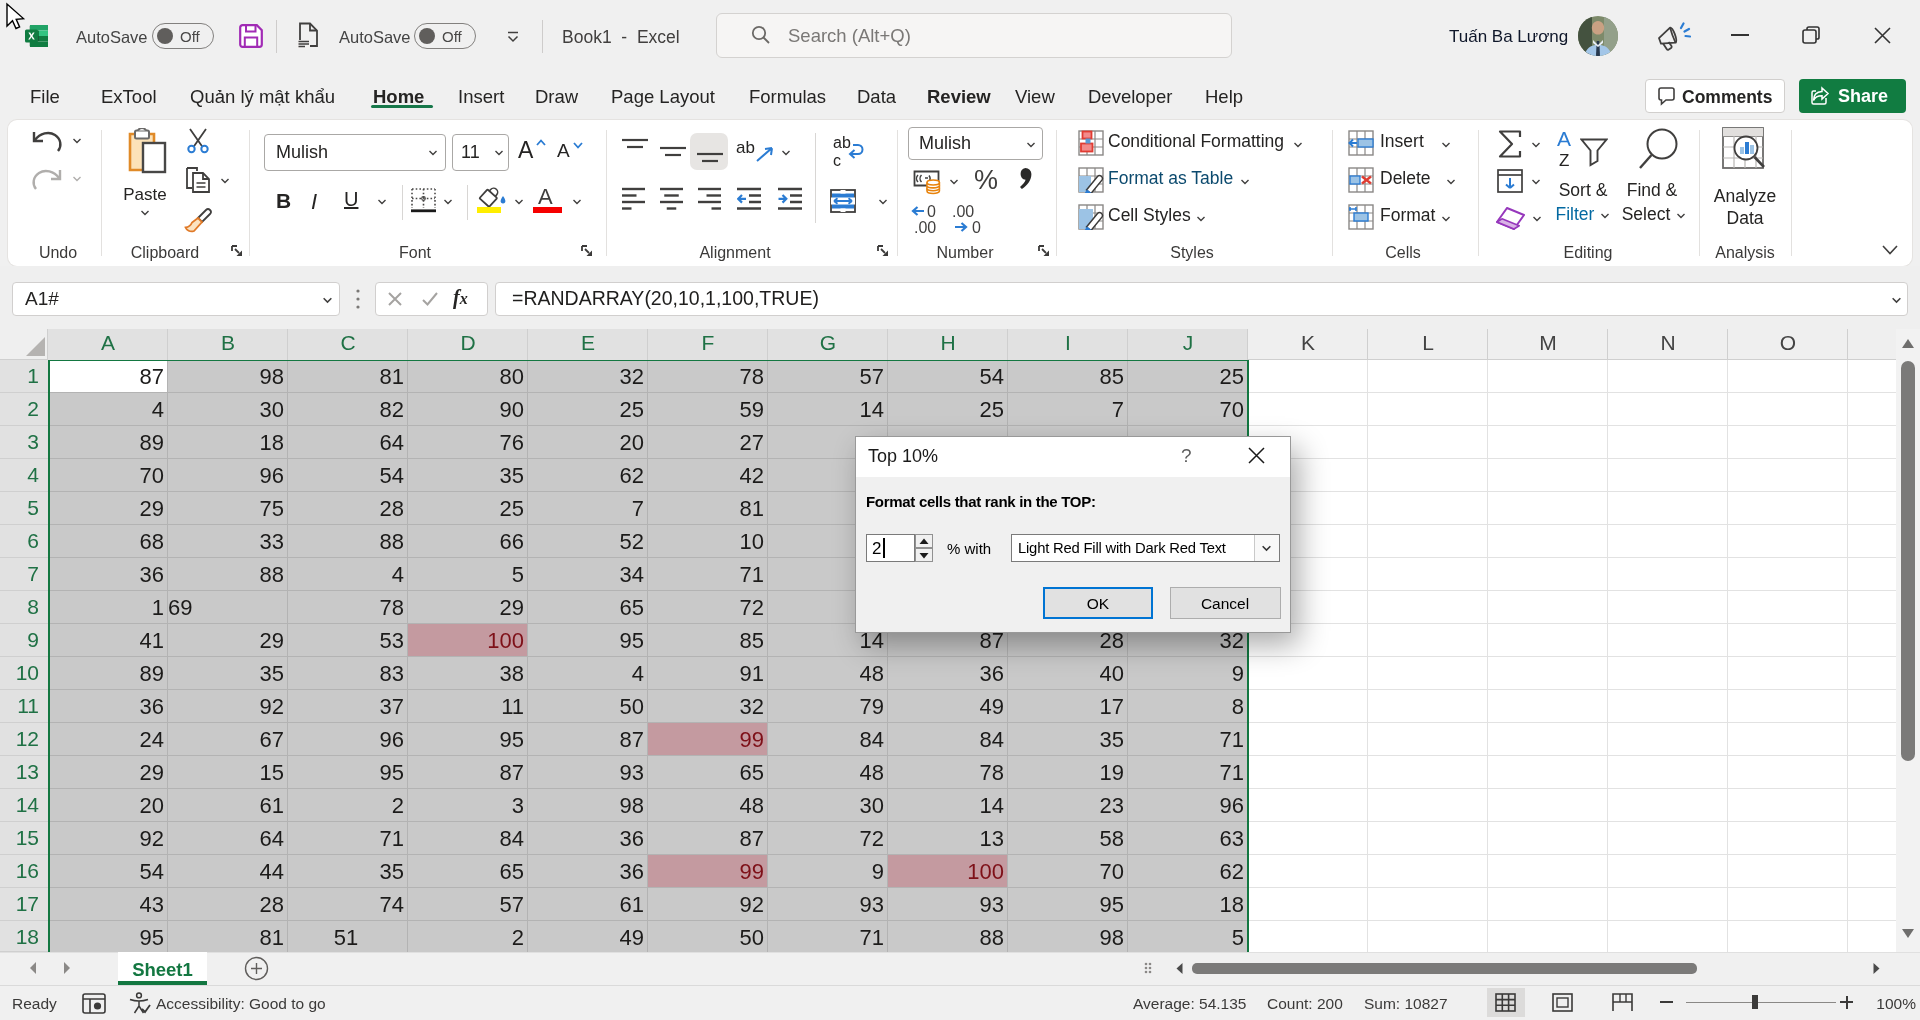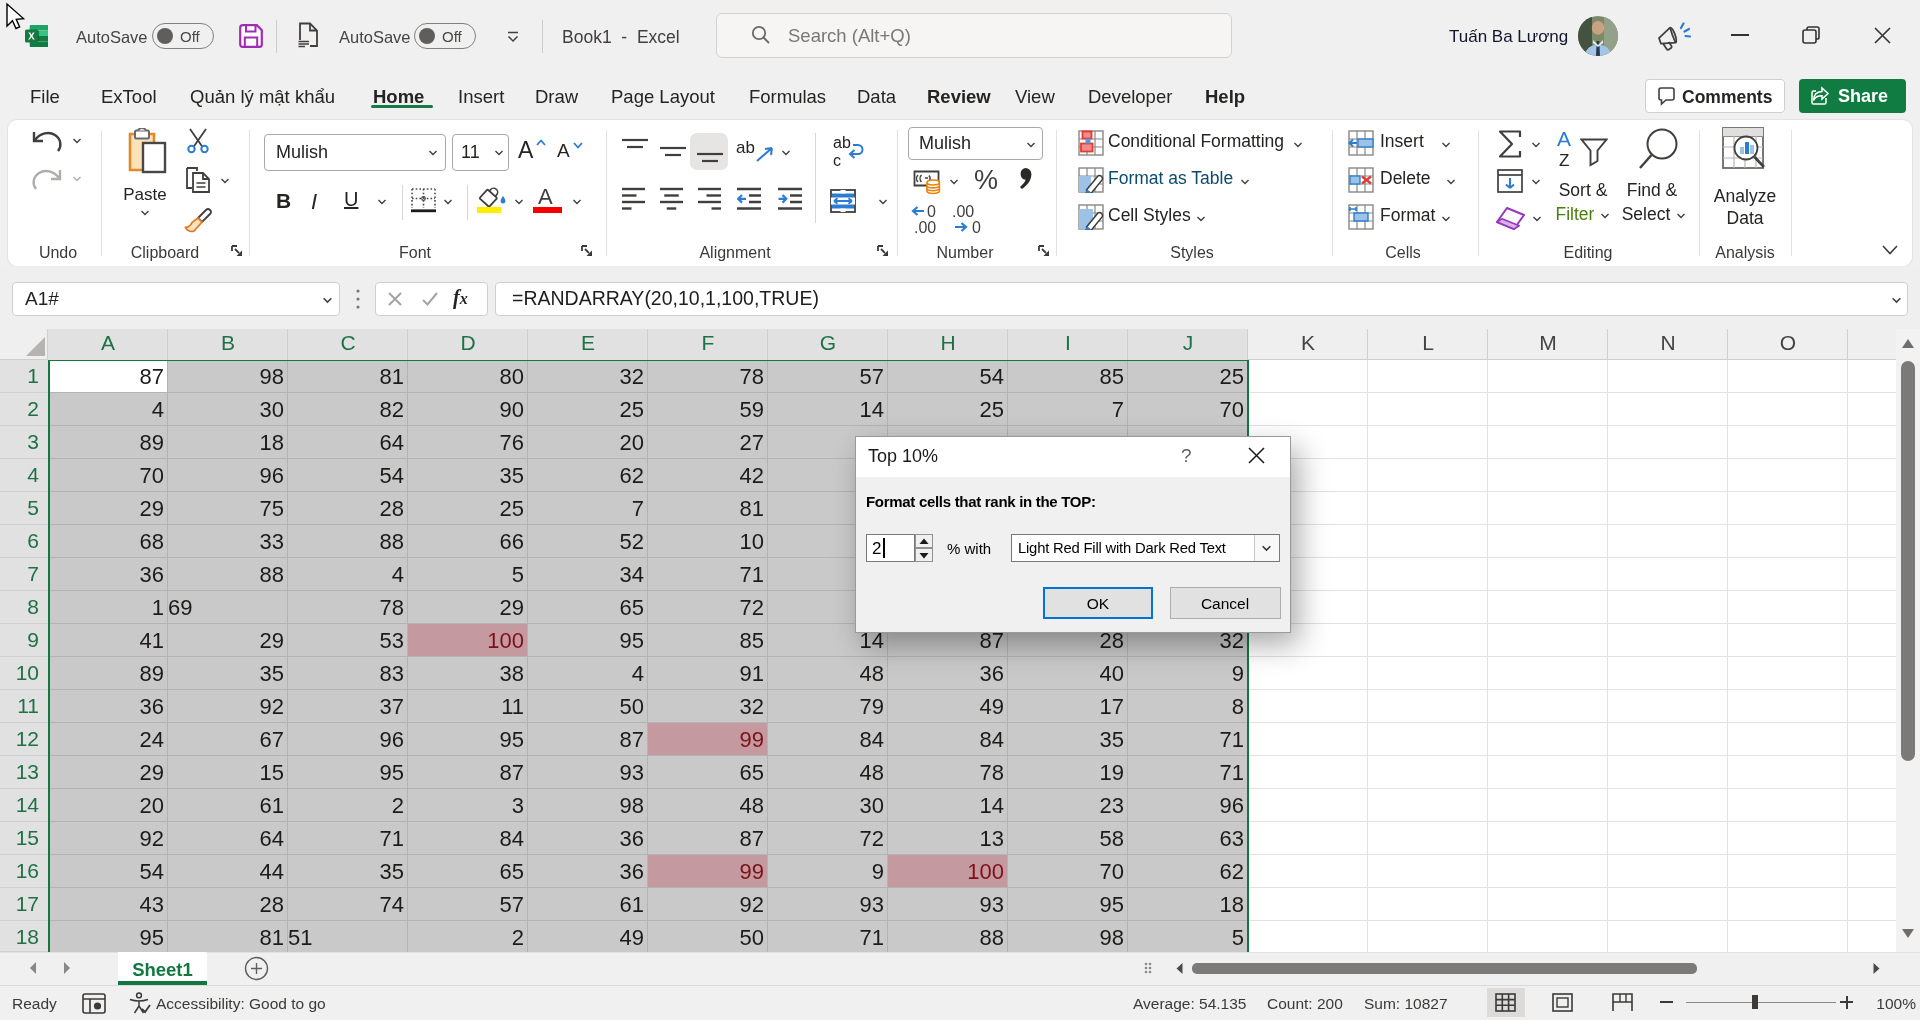--- a/index.html
+++ b/index.html
@@ -94,21 +94,21 @@
 <div class="a" style="left:190px;top:86px;font-size:18.5px;color:#252423;font-weight:normal;white-space:nowrap;">Quản lý mật khẩu</div>
 <div class="a" style="left:373px;top:86px;font-size:18.5px;color:#252423;font-weight:bold;white-space:nowrap;">Home</div>
 <div class="a" style="left:458px;top:86px;font-size:18.5px;color:#252423;font-weight:normal;white-space:nowrap;">Insert</div>
 <div class="a" style="left:535px;top:86px;font-size:18.5px;color:#252423;font-weight:normal;white-space:nowrap;">Draw</div>
 <div class="a" style="left:611px;top:86px;font-size:18.5px;color:#252423;font-weight:normal;white-space:nowrap;">Page Layout</div>
 <div class="a" style="left:749px;top:86px;font-size:18.5px;color:#252423;font-weight:normal;white-space:nowrap;">Formulas</div>
 <div class="a" style="left:857px;top:86px;font-size:18.5px;color:#252423;font-weight:normal;white-space:nowrap;">Data</div>
 <div class="a" style="left:927px;top:86px;font-size:18.5px;color:#252423;font-weight:bold;white-space:nowrap;">Review</div>
 <div class="a" style="left:1015px;top:86px;font-size:18.5px;color:#252423;font-weight:normal;white-space:nowrap;">View</div>
 <div class="a" style="left:1088px;top:86px;font-size:18.5px;color:#252423;font-weight:normal;white-space:nowrap;">Developer</div>
-<div class="a" style="left:1205px;top:86px;font-size:18.5px;color:#252423;font-weight:bold;white-space:nowrap;">Help</div>
+<div class="a" style="left:1205px;top:86px;font-size:18.5px;color:#252423;font-weight:normal;white-space:nowrap;">Help</div>
 <div class="a" style="left:371px;top:104.5px;width:62px;height:3.5px;background:#17784a;border-radius:2px"></div>
 <div class="a" style="left:1645px;top:79px;width:140px;height:34px;background:#fff;border:1px solid #d1cfcd;border-radius:4px"></div>
 <svg class="a" style="left:1657px;top:87px" width="19" height="19" viewBox="0 0 19 19">
     <path d="M2 3 a2 2 0 0 1 2-2 H15 a2 2 0 0 1 2 2 V11 a2 2 0 0 1 -2 2 H9 L4.5 17 V13 H4 a2 2 0 0 1 -2-2 Z" fill="none" stroke="#403f3e" stroke-width="1.6"></path>
   </svg>
 <div class="a" style="left:1682px;top:87px;font-size:17.5px;color:#252423;font-weight:600;white-space:nowrap;">Comments</div>
 <div class="a" style="left:1799px;top:79px;width:107px;height:34px;background:#117c41;border-radius:4px"></div>
 <svg class="a" style="left:1810px;top:86px" width="20" height="20" viewBox="0 0 20 20">
     <path d="M12 2 L18 7.5 L12 13 V9.8 C6 9.8 4.5 12 3.5 14.5 C3.5 10 5 6 12 5.5 Z" fill="none" stroke="#fff" stroke-width="1.5"></path>
     <path d="M16 12 V16.5 a1.5 1.5 0 0 1 -1.5 1.5 H3.5 a1.5 1.5 0 0 1 -1.5 -1.5 V6.5 A1.5 1.5 0 0 1 3.5 5 H6" fill="none" stroke="#fff" stroke-width="1.5"></path>
@@ -422,21 +422,21 @@
 </svg>
 <svg class="a" style="left:1532px;top:214px" width="10" height="10" viewBox="0 0 10 10">
     <path d="M1.5 3 L5 6.5 L8.5 3" fill="none" stroke="#403f3e" stroke-width="1.4"></path>
   </svg>
 <div class="a" style="left:1557px;top:127px;font-size:21px;color:#2b7cd3">A</div>
 <div class="a" style="left:1559px;top:151px;font-size:17px;color:#252423">Z</div>
 <svg class="a" style="left:1580px;top:138px" width="28" height="30" viewBox="0 0 28 30">
 <path d="M1.5 1.5 H26.5 L17.5 12.5 V23 L10.5 27 V12.5 Z" fill="none" stroke="#403f3e" stroke-width="1.9"></path>
 </svg>
 <div class="a" style="left:1548px;top:180px;width:70px;text-align:center;font-size:17.5px;color:#252423;font-weight:normal;white-space:nowrap;">Sort &amp;</div>
-<div class="a" style="left:1540px;top:204px;width:70px;text-align:center;font-size:17.5px;color:#4d7c0f;font-weight:normal;white-space:nowrap;">Filter</div>
+<div class="a" style="left:1540px;top:204px;width:70px;text-align:center;font-size:17.5px;color:#0369a1;font-weight:normal;white-space:nowrap;">Filter</div>
 <svg class="a" style="left:1600px;top:211px" width="10" height="10" viewBox="0 0 10 10">
     <path d="M1.5 3 L5 6.5 L8.5 3" fill="none" stroke="#403f3e" stroke-width="1.4"></path>
   </svg>
 <svg class="a" style="left:1638px;top:128px" width="42" height="42" viewBox="0 0 42 42">
 <circle cx="24" cy="16" r="14.5" fill="none" stroke="#403f3e" stroke-width="2"></circle>
 <path d="M13.5 27 L2 40" stroke="#403f3e" stroke-width="2.4"></path>
 </svg>
 <div class="a" style="left:1617px;top:180px;width:70px;text-align:center;font-size:17.5px;color:#252423;font-weight:normal;white-space:nowrap;">Find &amp;</div>
 <div class="a" style="left:1611px;top:204px;width:70px;text-align:center;font-size:17.5px;color:#252423;font-weight:normal;white-space:nowrap;">Select</div>
 <svg class="a" style="left:1676px;top:211px" width="10" height="10" viewBox="0 0 10 10">
@@ -632,21 +632,21 @@
 <div class="a" style="left:288px;top:892px;width:116px;text-align:right;font-size:22px;color:#1c1b1a">74</div>
 <div class="a" style="left:408px;top:892px;width:116px;text-align:right;font-size:22px;color:#1c1b1a">57</div>
 <div class="a" style="left:528px;top:892px;width:116px;text-align:right;font-size:22px;color:#1c1b1a">61</div>
 <div class="a" style="left:648px;top:892px;width:116px;text-align:right;font-size:22px;color:#1c1b1a">92</div>
 <div class="a" style="left:768px;top:892px;width:116px;text-align:right;font-size:22px;color:#1c1b1a">93</div>
 <div class="a" style="left:888px;top:892px;width:116px;text-align:right;font-size:22px;color:#1c1b1a">93</div>
 <div class="a" style="left:1008px;top:892px;width:116px;text-align:right;font-size:22px;color:#1c1b1a">95</div>
 <div class="a" style="left:1128px;top:892px;width:116px;text-align:right;font-size:22px;color:#1c1b1a">18</div>
 <div class="a" style="left:48px;top:925px;width:116px;text-align:right;font-size:22px;color:#1c1b1a">95</div>
 <div class="a" style="left:168px;top:925px;width:116px;text-align:right;font-size:22px;color:#1c1b1a">81</div>
-<div class="a" style="left:288px;top:925px;width:116px;text-align:left;font-size:22px;color:#1c1b1a">51</div>
+<div class="a" style="left:288px;top:925px;width:116px;text-align:center;font-size:22px;color:#1c1b1a">51</div>
 <div class="a" style="left:408px;top:925px;width:116px;text-align:right;font-size:22px;color:#1c1b1a">2</div>
 <div class="a" style="left:528px;top:925px;width:116px;text-align:right;font-size:22px;color:#1c1b1a">49</div>
 <div class="a" style="left:648px;top:925px;width:116px;text-align:right;font-size:22px;color:#1c1b1a">50</div>
 <div class="a" style="left:768px;top:925px;width:116px;text-align:right;font-size:22px;color:#1c1b1a">71</div>
 <div class="a" style="left:888px;top:925px;width:116px;text-align:right;font-size:22px;color:#1c1b1a">88</div>
 <div class="a" style="left:1008px;top:925px;width:116px;text-align:right;font-size:22px;color:#1c1b1a">98</div>
 <div class="a" style="left:1128px;top:925px;width:116px;text-align:right;font-size:22px;color:#1c1b1a">5</div>
 <div class="a" style="left:47px;top:358px;width:1202px;height:2.5px;background:#137741"></div>
 <div class="a" style="left:47px;top:358px;width:2.5px;height:594px;background:#137741"></div>
 <div class="a" style="left:1246.5px;top:358px;width:2.5px;height:594px;background:#137741"></div>

